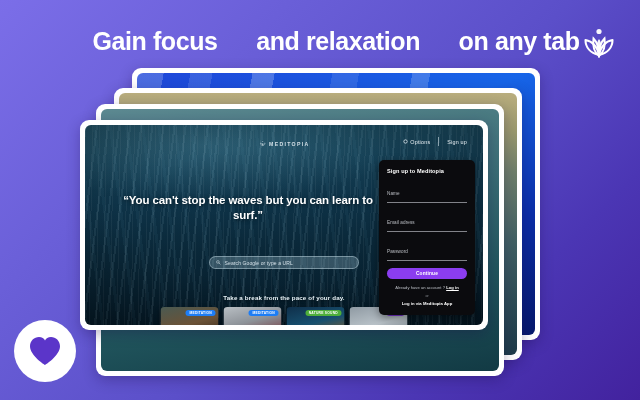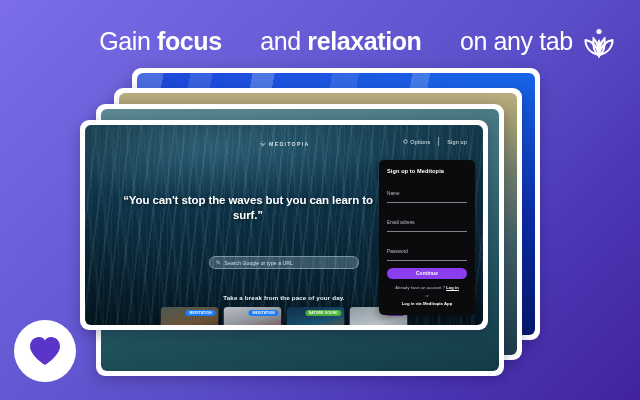--- a/index.html
+++ b/index.html
@@ -26,21 +26,21 @@
     left: 0;
     width: 640px;
     text-align: center;
     color: #ffffff;
     font-size: 25px;
     line-height: 30px;
     letter-spacing: -0.4px;
     white-space: nowrap;
   }
   .headline .bold { font-weight: bold; margin-top: 43px; }
-  .headline .light { font-weight: 400; margin-left: 32px; }
+  .headline .light { font-weight: 700; margin-left: 32px; }
 
   
   .brandmark {
     position: absolute;
     top: 22px;
     right: 18px;
     width: 46px;
     height: 46px;
   }
 

